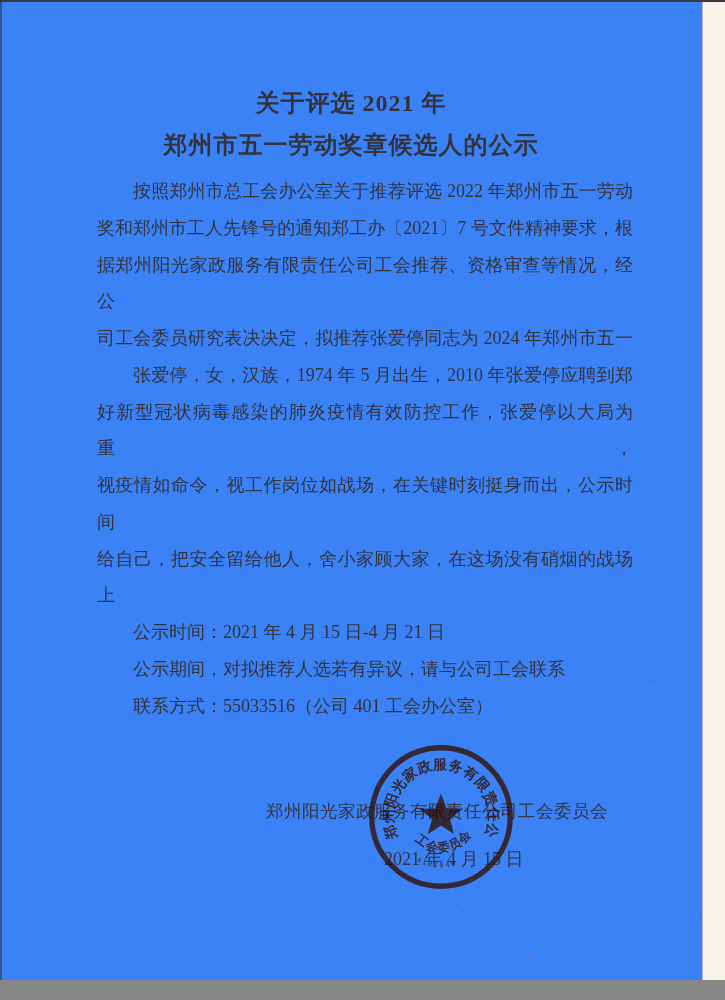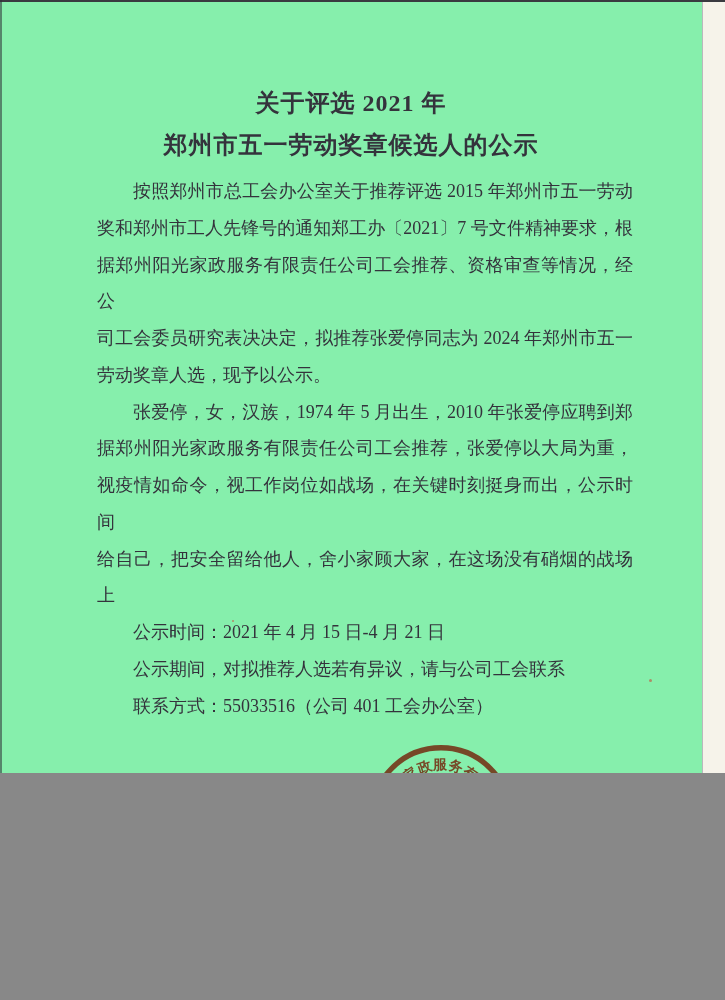--- a/index.html
+++ b/index.html
@@ -1,20 +1,20 @@
 <!DOCTYPE html>
 <html><head>
 <meta charset="utf-8">
 <style>
   html,body{margin:0;padding:0;background:#888;}
   .page{
     position:relative;
-    width:725px;height:773px;
+    width:725px;height:980px;
     margin:0 auto;
-    background:#86efac;
+    background:#3b82f6;
     overflow:hidden;
     font-family:"Liberation Serif","DejaVu Serif",serif;
     color:#34333c;
   }
   
   .edge-top{position:absolute;left:0;top:0;width:100%;height:2px;background:#3a3a40;z-index:9;}
   .edge-left{position:absolute;left:0;top:0;width:2px;height:100%;background:rgba(45,45,55,.55);z-index:9;}
   .scan-right{position:absolute;left:702px;top:0;width:23px;height:100%;background:#f6f3ea;border-left:1px solid #b9b8be;z-index:8;}
   .scan-bottom{position:absolute;left:0;top:995px;width:702px;height:5px;background:#f7f5ef;border-top:1px solid #cdcac1;z-index:8;}
 
@@ -63,27 +63,26 @@
   <div class="edge-left"></div>
   <div class="scan-right"></div>
   <div class="scan-bottom"></div>
 
   <div class="titles">
     <div>关于评选 2021 年</div>
     <div>郑州市五一劳动奖章候选人的公示</div>
   </div>
 
   <div class="body-text">
-    <div class="line full indent">按照郑州市总工会办公室关于推荐评选 2015 年郑州市五一劳动</div>
+    <div class="line full indent">按照郑州市总工会办公室关于推荐评选 2022 年郑州市五一劳动</div>
     <div class="line full">奖和郑州市工人先锋号的通知郑工办〔2021〕7 号文件精神要求，根</div>
     <div class="line full">据郑州阳光家政服务有限责任公司工会推荐、资格审查等情况，经公</div>
     <div class="line full">司工会委员研究表决决定，拟推荐张爱停同志为 2024 年郑州市五一</div>
-    <div class="line end">劳动奖章人选，现予以公示。</div>
     <div class="line full indent">张爱停，女，汉族，1974 年 5 月出生，2010 年张爱停应聘到郑</div>
-    <div class="line full">据郑州阳光家政服务有限责任公司工会推荐，张爱停以大局为重，</div>
+    <div class="line full">好新型冠状病毒感染的肺炎疫情有效防控工作，张爱停以大局为重，</div>
     <div class="line full">视疫情如命令，视工作岗位如战场，在关键时刻挺身而出，公示时间</div>
     <div class="line full">给自己，把安全留给他人，舍小家顾大家，在这场没有硝烟的战场上</div>
     <div class="line end indent">公示时间：2021 年 4 月 15 日-4 月 21 日</div>
     <div class="line end indent">公示期间，对拟推荐人选若有异议，请与公司工会联系</div>
     <div class="line end indent">联系方式：55033516（公司 401 工会办公室）</div>
   </div>
 
   <div class="signature">郑州阳光家政服务有限责任公司工会委员会</div>
   <div class="sig-date">2021 年 4 月 15 日</div>
 

